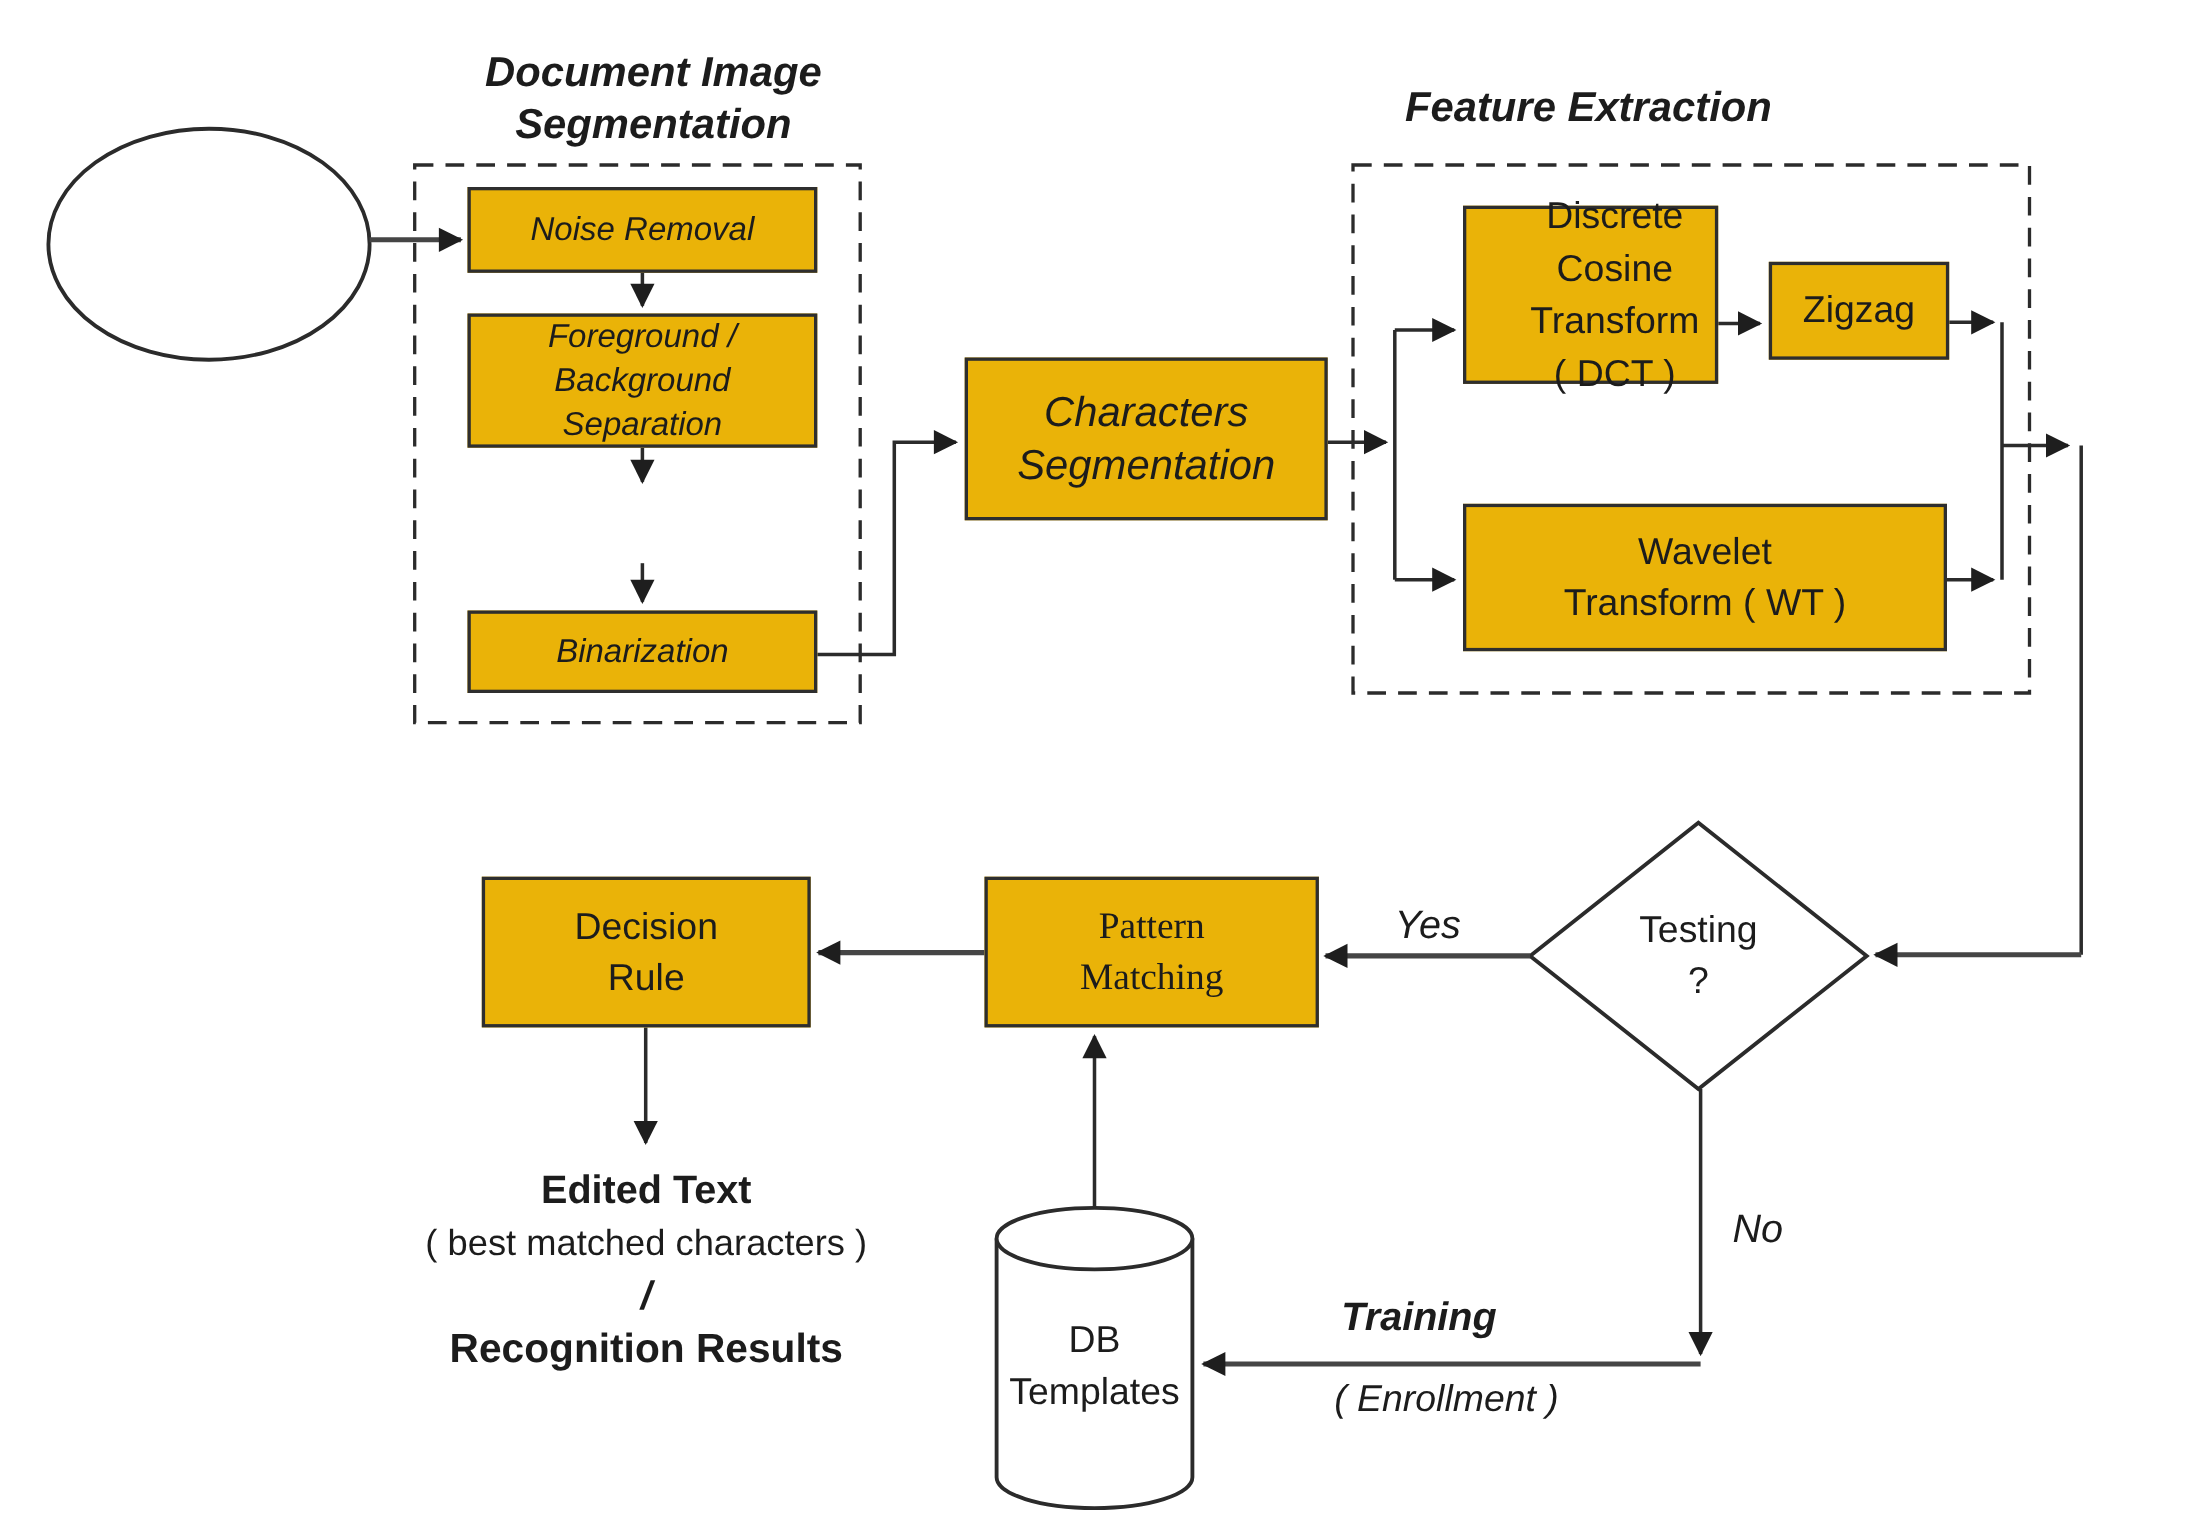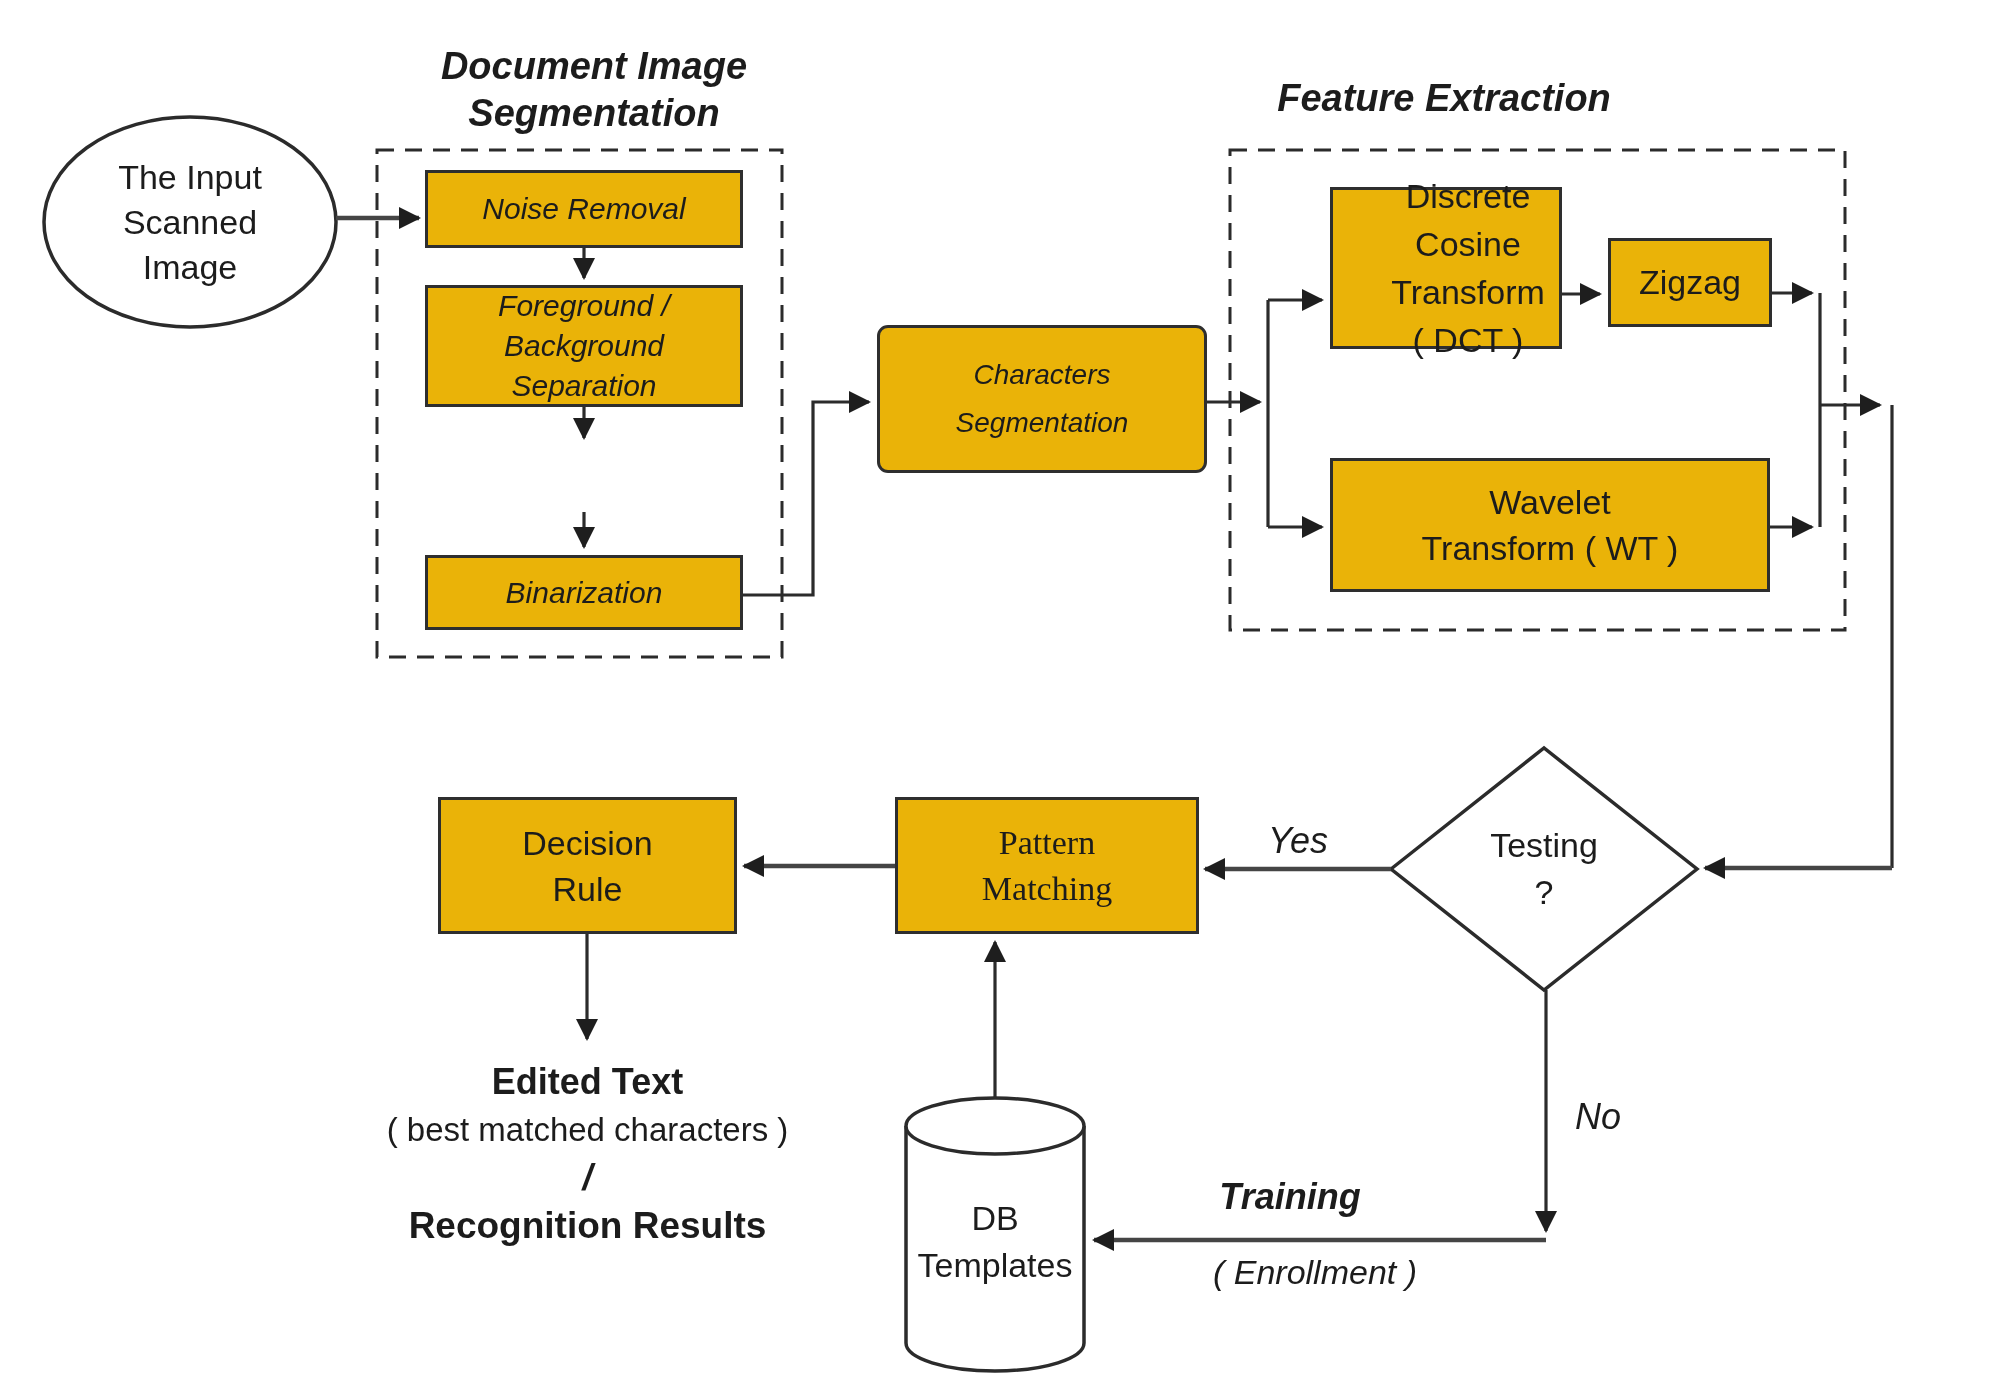--- a/index.html
+++ b/index.html
@@ -27,21 +27,21 @@
     background:#eab308;
     border:3px solid #2e2e2e;
     box-sizing:border-box;
     color:#1c1c1c;
   }
   .it{font-style:italic;}
   .bd{font-weight:bold;}
   .f30{font-size:30px;line-height:40px;}
   .f34{font-size:34px;line-height:47px;}
   .f36{font-size:36px;line-height:46px;}
-  .f38{font-size:28px;line-height:48px;border-radius:11px;}
+  .f38{font-size:38px;line-height:48px;}
   .title{font-size:38px;line-height:47px;font-weight:bold;font-style:italic;}
   .outline{line-height:48px;}
 </style>
 </head>
 <body>
 
 <div id="stage">
 
   <svg id="wires" viewBox="0 0 2009 1384" xmlns="http://www.w3.org/2000/svg">
     <defs>
@@ -79,23 +79,20 @@
     <path d="M587,934 V1039" fill="none" stroke="#2b2b2b" stroke-width="3.2" marker-end="url(#arr)"></path>
     <path d="M995,1098 V942" fill="none" stroke="#2b2b2b" stroke-width="3.2" marker-end="url(#arr)"></path>
     <path d="M1546,990 V1231" fill="none" stroke="#2b2b2b" stroke-width="3.2" marker-end="url(#arr)"></path>
     <path d="M1546,1240 H1094" fill="none" stroke="#454545" stroke-width="4.6" marker-end="url(#arr)"></path>
   </svg>
 
   <div class="lbl title" style="left:374px;top:40px;width:440px;height:100px;">Document Image
 Segmentation</div>
   <div class="lbl title" style="left:1194px;top:72px;width:500px;height:52px;">Feature Extraction</div>
 
-  <div class="lbl f34" style="left:65px;top:152px;width:250px;height:140px;line-height:45px;">The Input
-Scanned
-Image</div>
   <div class="lbl f34" style="left:1444px;top:820px;width:200px;height:98px;">Testing
 ?</div>
   <div class="lbl f34" style="left:905px;top:1192px;width:180px;height:100px;">DB
 Templates</div>
 
   <div class="box it f30" style="left:425px;top:170px;width:318px;height:78px;">Noise Removal</div>
   <div class="box it f30" style="left:425px;top:285px;width:318px;height:122px;">Foreground /
 Background
 Separation</div>
   <div class="box it f30" style="left:425px;top:555px;width:318px;height:75px;">Binarization</div>

